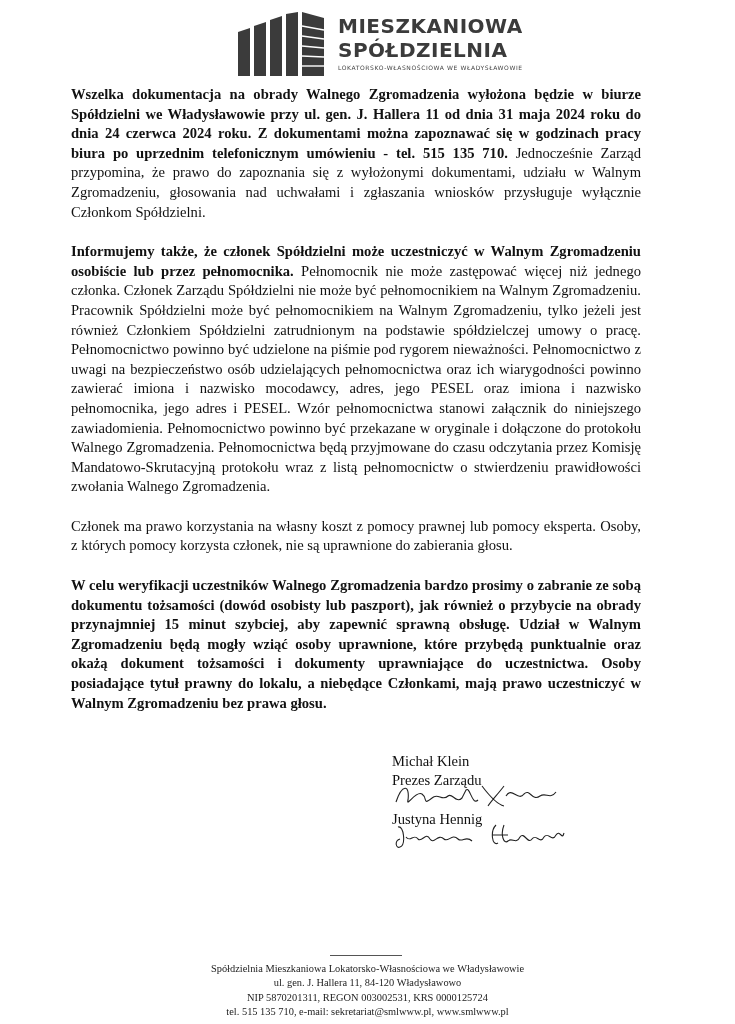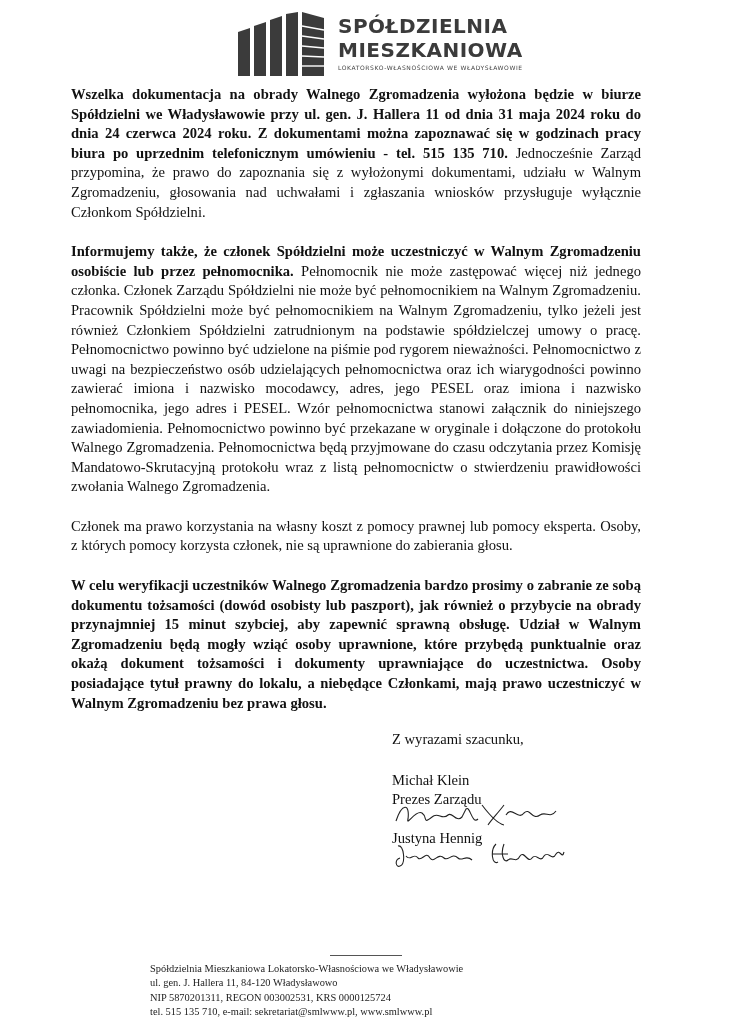--- a/index.html
+++ b/index.html
@@ -7,56 +7,55 @@
     .logo { position: absolute; left: 236px; top: 8px; width: 300px; height: 70px; }
     .logo-mark { position: absolute; left: 0; top: 4px; width: 90px; height: 64px; }
     .logo-title { position: absolute; left: 102px; top: 6px; font-family: "DejaVu Sans", sans-serif; font-weight: bold; color: #3b3b3b; font-size: 20px; line-height: 24px; letter-spacing: 0.5px; }
     .logo-sub { position: absolute; left: 102px; top: 56px; font-family: "DejaVu Sans", sans-serif; font-size: 6px; letter-spacing: 0.6px; color: #444; }
     .content { position: absolute; left: 71px; top: 85px; width: 570px; font-size: 14.6px; line-height: 19.6px; text-align: justify; }
     .content p { margin: 0 0 20px 0; }
     .b { font-weight: bold; }
     .sign { position: absolute; left: 392px; top: 730px; width: 240px; font-size: 14.6px; line-height: 19px; }
     .sig-svg { display: block; }
     .footer-line { position: absolute; left: 330px; top: 955px; width: 72px; height: 1px; background: #555; }
-    .footer { position: absolute; left: 150px; top: 962px; width: 435px; font-size: 10.4px; line-height: 14.3px; color: #222; }
+    .footer { position: absolute; left: 150px; top: 962px; width: 435px; text-align: center; font-size: 10.4px; line-height: 14.3px; color: #222; }
   </style>
 </head>
 <body>
 
 <div class="logo">
   <svg class="logo-mark" viewBox="0 0 90 64">
     <polygon points="2,20 14,16 14,64 2,64" fill="#3b3b3b"></polygon>
     <polygon points="18,14 30,10 30,64 18,64" fill="#3b3b3b"></polygon>
     <polygon points="34,8 46,4 46,64 34,64" fill="#3b3b3b"></polygon>
     <polygon points="50,2 62,0 62,64 50,64" fill="#3b3b3b"></polygon>
     <polygon points="66,0 88,6 88,64 66,64" fill="#3b3b3b"></polygon>
     <g stroke="#fff" stroke-width="1.4">
       <line x1="66" y1="14" x2="88" y2="18"></line>
       <line x1="66" y1="24" x2="88" y2="27"></line>
       <line x1="66" y1="34" x2="88" y2="36"></line>
       <line x1="66" y1="44" x2="88" y2="45"></line>
       <line x1="66" y1="54" x2="88" y2="54"></line>
     </g>
   </svg>
   <div class="logo-title">
+    <div>MIESZKANIOWA</div>
     <div>SPÓŁDZIELNIA</div>
-    <div>MIESZKANIOWA</div>
   </div>
   <div class="logo-sub">LOKATORSKO-WŁASNOŚCIOWA WE WŁADYSŁAWOWIE</div>
 </div>
 
 <div class="content">
   <p><span class="b">Wszelka dokumentacja na obrady Walnego Zgromadzenia wyłożona będzie w biurze Spółdzielni we Władysławowie przy ul. gen. J. Hallera 11 od dnia 31 maja 2024 roku do dnia 24 czerwca 2024 roku. Z dokumentami można zapoznawać się w godzinach pracy biura po uprzednim telefonicznym umówieniu - tel. 515 135 710.</span><span> Jednocześnie Zarząd przypomina, że prawo do zapoznania się z wyłożonymi dokumentami, udziału w Walnym Zgromadzeniu, głosowania nad uchwałami i zgłaszania wniosków przysługuje wyłącznie Członkom Spółdzielni.</span></p>
   <p><span class="b">Informujemy także, że członek Spółdzielni może uczestniczyć w Walnym Zgromadzeniu osobiście lub przez pełnomocnika.</span><span> Pełnomocnik nie może zastępować więcej niż jednego członka. Członek Zarządu Spółdzielni nie może być pełnomocnikiem na Walnym Zgromadzeniu. Pracownik Spółdzielni może być pełnomocnikiem na Walnym Zgromadzeniu, tylko jeżeli jest również Członkiem Spółdzielni zatrudnionym na podstawie spółdzielczej umowy o pracę. Pełnomocnictwo powinno być udzielone na piśmie pod rygorem nieważności. Pełnomocnictwo z uwagi na bezpieczeństwo osób udzielających pełnomocnictwa oraz ich wiarygodności powinno zawierać imiona i nazwisko mocodawcy, adres, jego PESEL oraz imiona i nazwisko pełnomocnika, jego adres i PESEL. Wzór pełnomocnictwa stanowi załącznik do niniejszego zawiadomienia. Pełnomocnictwo powinno być przekazane w oryginale i dołączone do protokołu Walnego Zgromadzenia. Pełnomocnictwa będą przyjmowane do czasu odczytania przez Komisję Mandatowo-Skrutacyjną protokołu wraz z listą pełnomocnictw o stwierdzeniu prawidłowości zwołania Walnego Zgromadzenia.</span></p>
   <p><span class="b"></span><span>Członek ma prawo korzystania na własny koszt z pomocy prawnej lub pomocy eksperta. Osoby, z których pomocy korzysta członek, nie są uprawnione do zabierania głosu.</span></p>
   <p><span class="b">W celu weryfikacji uczestników Walnego Zgromadzenia bardzo prosimy o zabranie ze sobą dokumentu tożsamości (dowód osobisty lub paszport), jak również o przybycie na obrady przynajmniej 15 minut szybciej, aby zapewnić sprawną obsługę. Udział w Walnym Zgromadzeniu będą mogły wziąć osoby uprawnione, które przybędą punktualnie oraz okażą dokument tożsamości i dokumenty uprawniające do uczestnictwa. Osoby posiadające tytuł prawny do lokalu, a niebędące Członkami, mają prawo uczestniczyć w Walnym Zgromadzeniu bez prawa głosu.</span><span></span></p>
 </div>
 
 <div class="sign">
-  <div>Z wyrazami szacunku,</div>
   <div style="height:22px"></div>
   <div>Michał Klein</div>
   <div>Prezes Zarządu</div>
   <svg class="sig-svg" width="170" height="30" viewBox="0 0 170 30" style="margin-top:-10px">
     <path d="M4,22 C10,4 18,4 16,20 C14,28 24,10 30,14 C36,18 30,26 40,18 C46,12 50,22 56,16 C60,12 64,24 70,18 L74,10 C78,6 80,26 86,20 M90,6 C96,14 104,24 112,26 M112,6 C106,14 100,20 96,26 M114,16 C120,6 126,22 132,14 C138,8 140,22 148,16 C154,12 158,20 164,12" fill="none" stroke="#222" stroke-width="1.1"></path>
   </svg>
   <div>Justyna Hennig</div>
   <svg class="sig-svg" width="180" height="30" viewBox="0 0 180 30" style="margin-top:-8px">
     <path d="M6,6 C12,4 14,24 8,26 C4,28 2,20 8,18 M14,16 C18,22 22,12 26,18 C30,22 34,10 38,18 C42,24 46,12 52,18 C56,22 60,12 66,18 C70,22 74,14 80,20 M104,4 C98,10 100,26 106,22 M100,14 L116,14 M112,4 C108,14 112,24 116,20 C120,16 124,24 128,16 C132,10 136,24 140,18 C144,12 148,24 152,16 C156,10 160,22 164,14 C168,8 170,20 172,12" fill="none" stroke="#222" stroke-width="1.1"></path>
   </svg>

